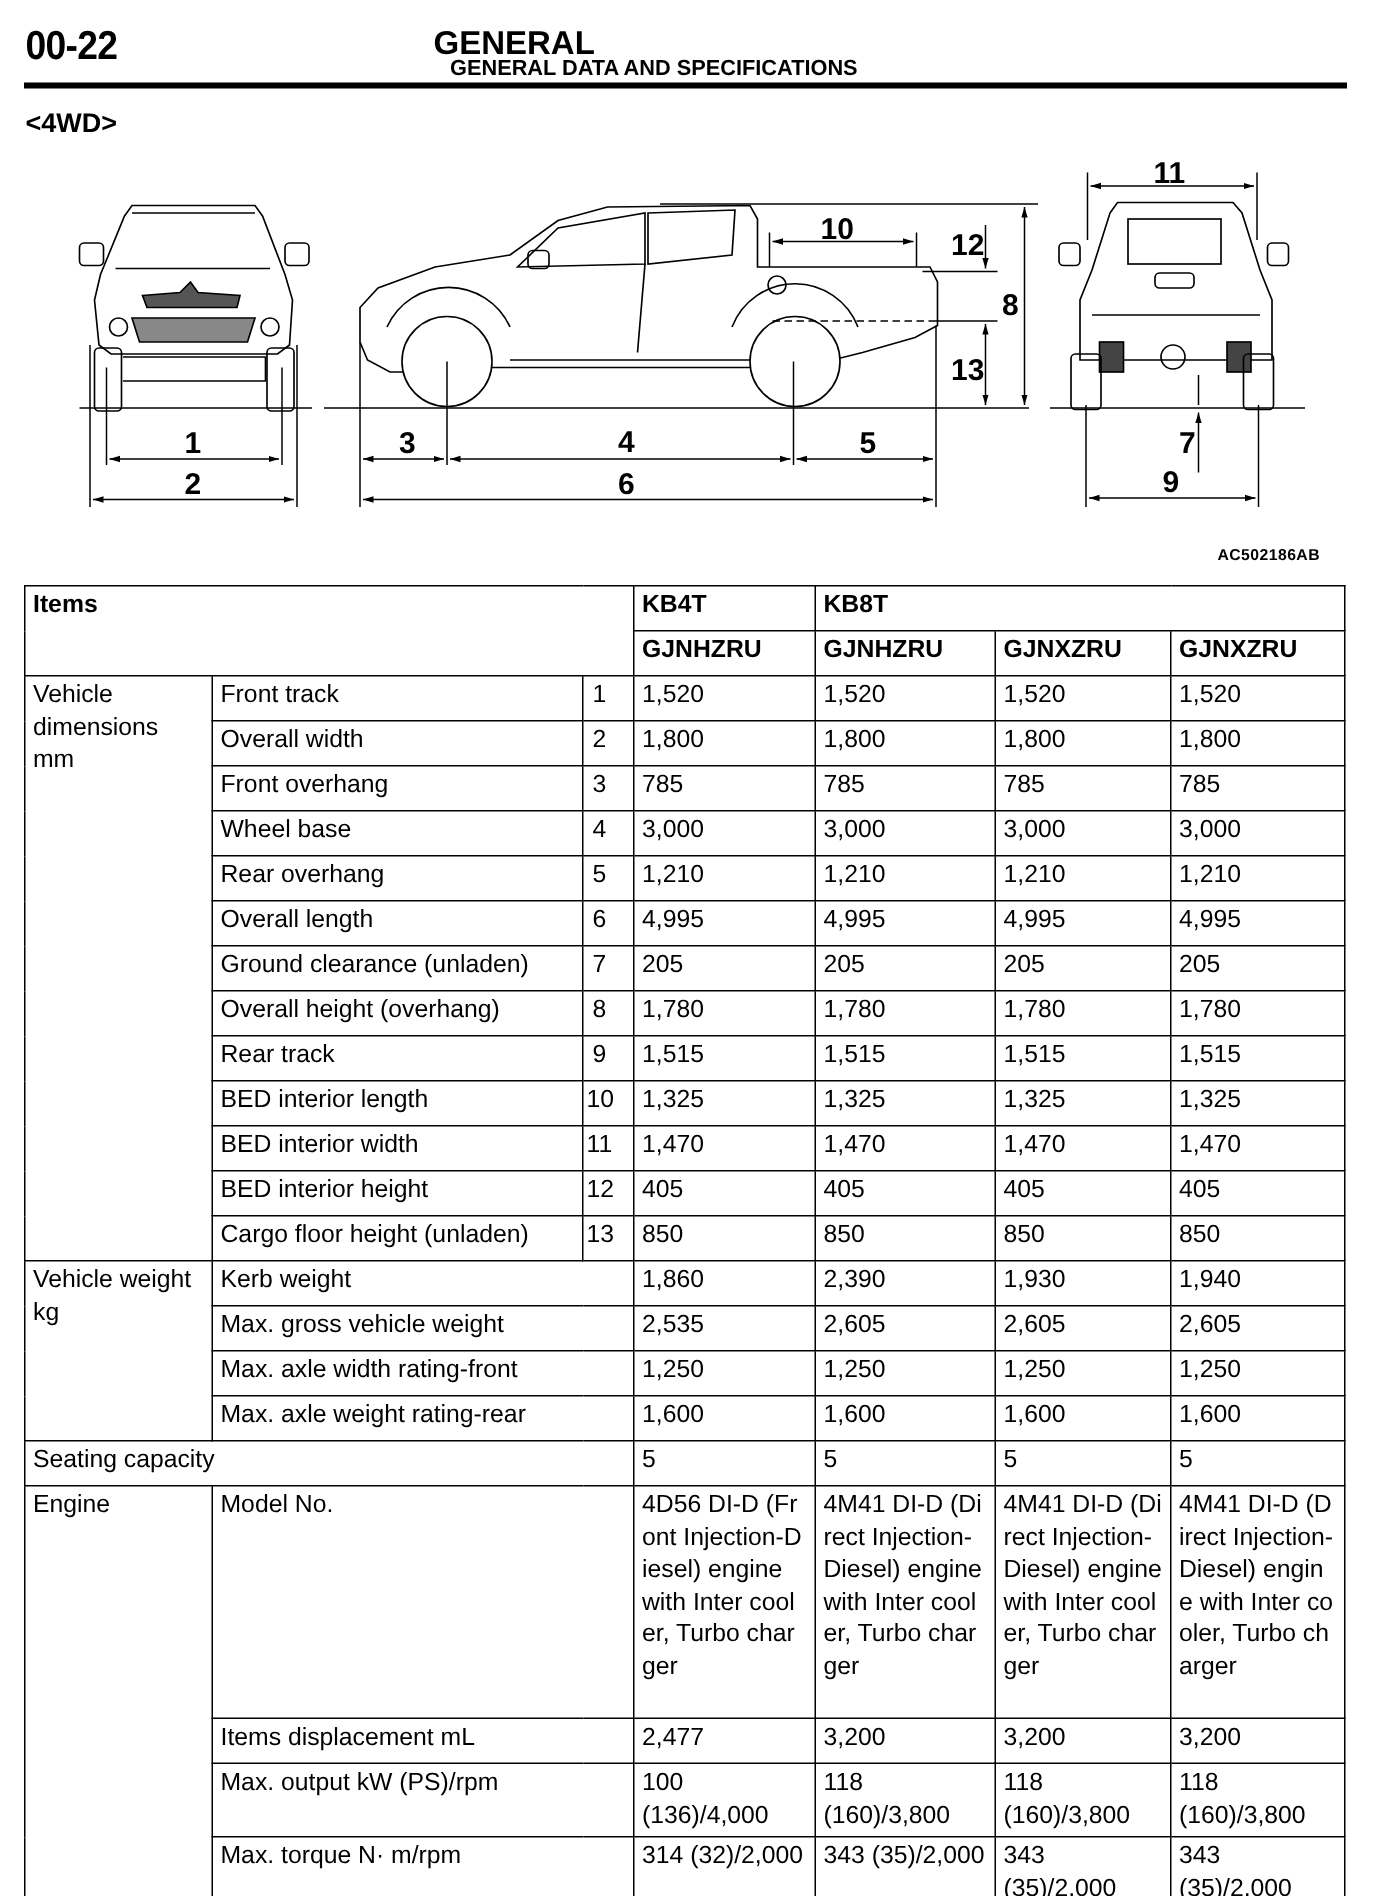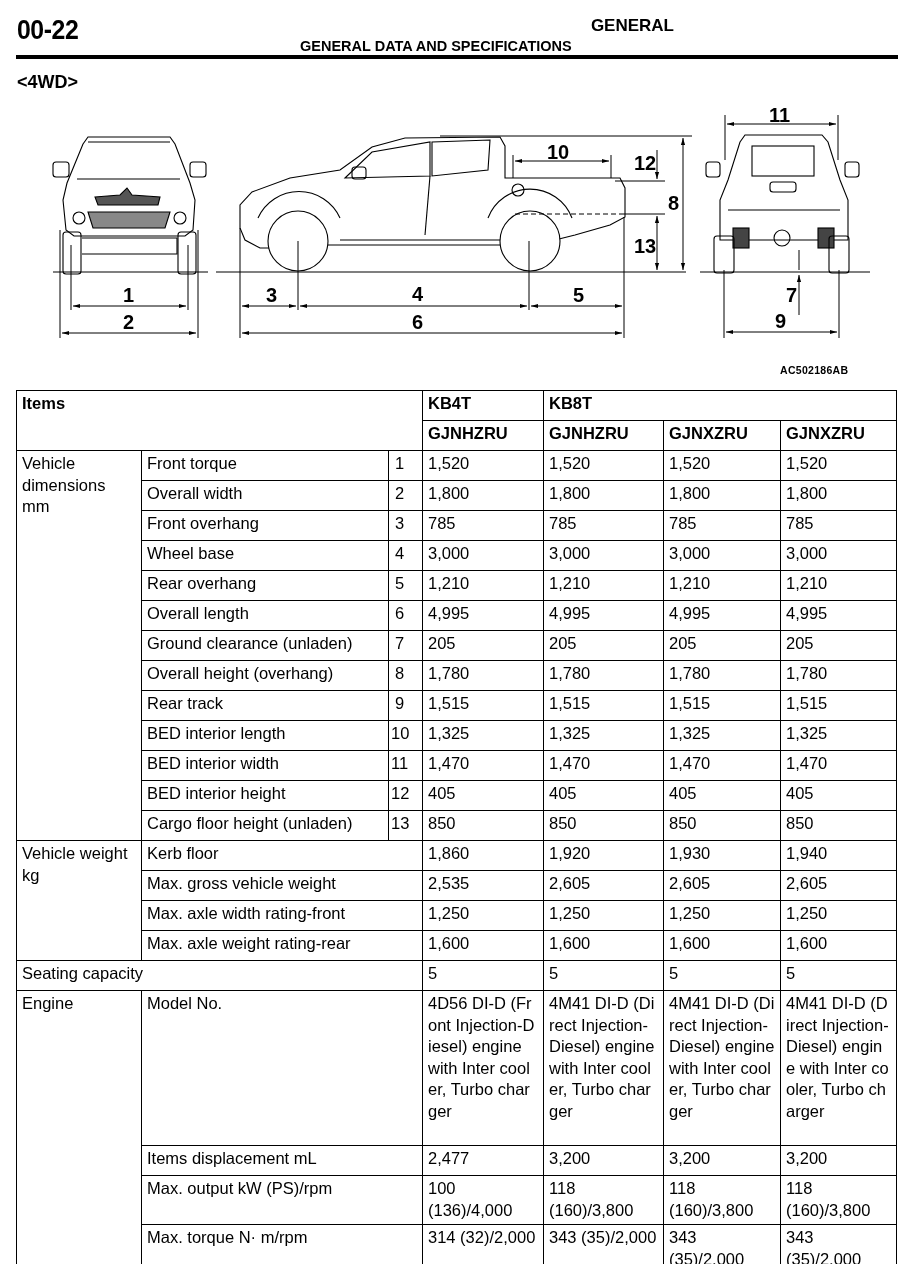--- a/index.html
+++ b/index.html
@@ -1,27 +1,27 @@
 <!DOCTYPE html>
 <html><head>
 <meta charset="utf-8">
 <style>
   html, body { margin: 0; padding: 0; background: #ffffff; }
   body { width: 918px; height: 1264px; position: relative; overflow: hidden;
          font-family: "Liberation Sans", sans-serif; color: #000; }
   .page-num { position: absolute; left: 17px; top: 15px; font-size: 27px; font-weight: bold;
               letter-spacing: -0.5px; transform: scaleX(0.92); transform-origin: left; }
-  .hdr-title { position: absolute; left: 300px; width: 374px; text-align: right; top: 16px;
-               font-size: 17px; font-weight: bold; }
+  .hdr-title { position: absolute; left: 289px; width: 374px; text-align: left; top: 16px;
+               font-size: 22px; font-weight: bold; }
   .hdr-sub { position: absolute; left: 300px; width: 374px; text-align: left; top: 38px;
              font-size: 14.5px; font-weight: bold; }
   .hdr-rule { position: absolute; left: 16px; top: 55px; width: 882px; height: 4px; background: #000; }
   .section-tag { position: absolute; left: 17px; top: 72px; font-size: 18px; font-weight: bold; }
   .figure { position: absolute; left: 0; top: 95px; width: 918px; height: 290px; }
-  .fig-code { position: absolute; left: 780px; top: 364px; width: 100px; text-align: left;
+  .fig-code { position: absolute; left: 780px; top: 364px; width: 100px; text-align: right;
               font-size: 10.5px; font-weight: bold; letter-spacing: 0.3px; }
   table.spec { position: absolute; left: 16px; top: 390px; border-collapse: collapse;
                table-layout: fixed; font-size: 16.5px; }
   table.spec td { border: 1.3px solid #000; padding: 0 5px; vertical-align: top;
                   line-height: 21.5px; height: 27px; padding-top: 2px; overflow: hidden;
                   white-space: nowrap; }
   table.spec td.wrap { white-space: normal; word-break: break-all; }
   table.spec td.bold { font-weight: bold; }
   table.spec td.num { padding-left: 6px; }
   .lbl { font-size: 20px; font-weight: bold; fill: #000; font-family: "Liberation Sans", sans-serif; }
@@ -170,21 +170,21 @@
   </tr>
   <tr>
     <td class="bold">GJNHZRU</td>
     <td class="bold">GJNHZRU</td>
     <td class="bold">GJNXZRU</td>
     <td class="bold">GJNXZRU</td>
   </tr>
 
   <tr>
     <td rowspan="13" class="wrap" style="word-break:normal">Vehicle dimensions mm</td>
-    <td>Front torque</td>
+    <td>Front track</td>
     <td class="num">1</td>
     <td>1,520</td>
     <td>1,520</td>
     <td>1,520</td>
     <td>1,520</td>
   </tr>
   <tr>
     <td>Overall width</td>
     <td class="num">2</td>
     <td>1,800</td>
@@ -276,23 +276,23 @@
     <td>Cargo floor height (unladen)</td>
     <td class="num" style="padding-left:2px">13</td>
     <td>850</td>
     <td>850</td>
     <td>850</td>
     <td>850</td>
   </tr>
 
   <tr>
     <td rowspan="4" class="wrap" style="word-break:normal">Vehicle weight kg</td>
-    <td colspan="2">Kerb floor</td>
+    <td colspan="2">Kerb weight</td>
     <td>1,860</td>
-    <td>1,920</td>
+    <td>2,390</td>
     <td>1,930</td>
     <td>1,940</td>
   </tr>
   <tr>
     <td colspan="2">Max. gross vehicle weight</td>
     <td>2,535</td>
     <td>2,605</td>
     <td>2,605</td>
     <td>2,605</td>
   </tr>

